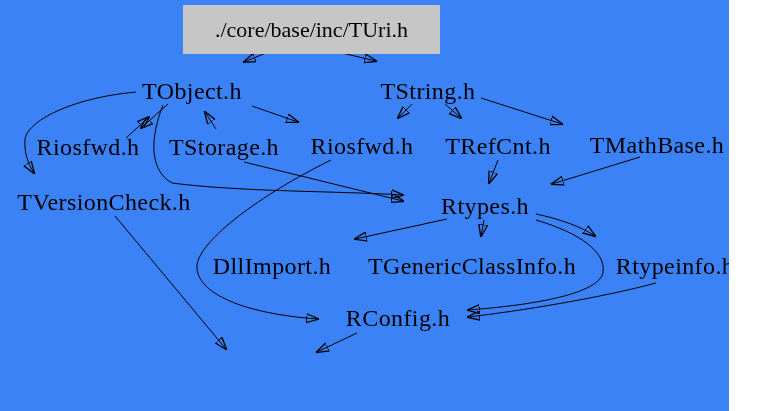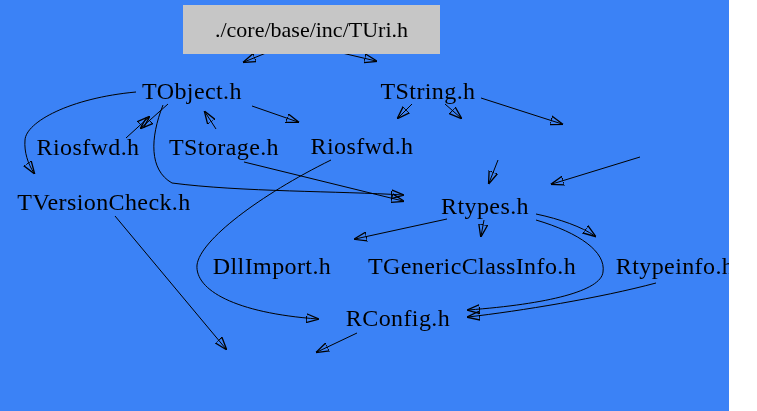--- a/index.html
+++ b/index.html
@@ -64,20 +64,22 @@
     <path d="M357,333 L317,352" marker-end="url(#ah)"></path>
   </svg>
 
   <div class="rootnode" id="root-box" style="background: rgb(198, 198, 198);">./core/base/inc/TUri.h</div>
 
   <div class="node" style="left:192px;top:91px">TObject.h</div>
   <div class="node" style="left:428px;top:91px">TString.h</div>
   <div class="node" style="left:88px;top:147px">Riosfwd.h</div>
   <div class="node" style="left:224px;top:147px">TStorage.h</div>
   <div class="node" style="left:362px;top:146px">Riosfwd.h</div>
+  <div class="node" style="left:498px;top:146px">TRefCnt.h</div>
+  <div class="node" style="left:657px;top:145px">TMathBase.h</div>
   <div class="node" style="left:104px;top:202px">TVersionCheck.h</div>
   <div class="node" style="left:485px;top:206px">Rtypes.h</div>
   <div class="node" style="left:272px;top:266px">DllImport.h</div>
   <div class="node" style="left:472px;top:266px">TGenericClassInfo.h</div>
   <div class="node" style="left:675px;top:266px">Rtypeinfo.h</div>
   <div class="node" style="left:398px;top:318px">RConfig.h</div>
 
 </div>
 
 </body></html>

